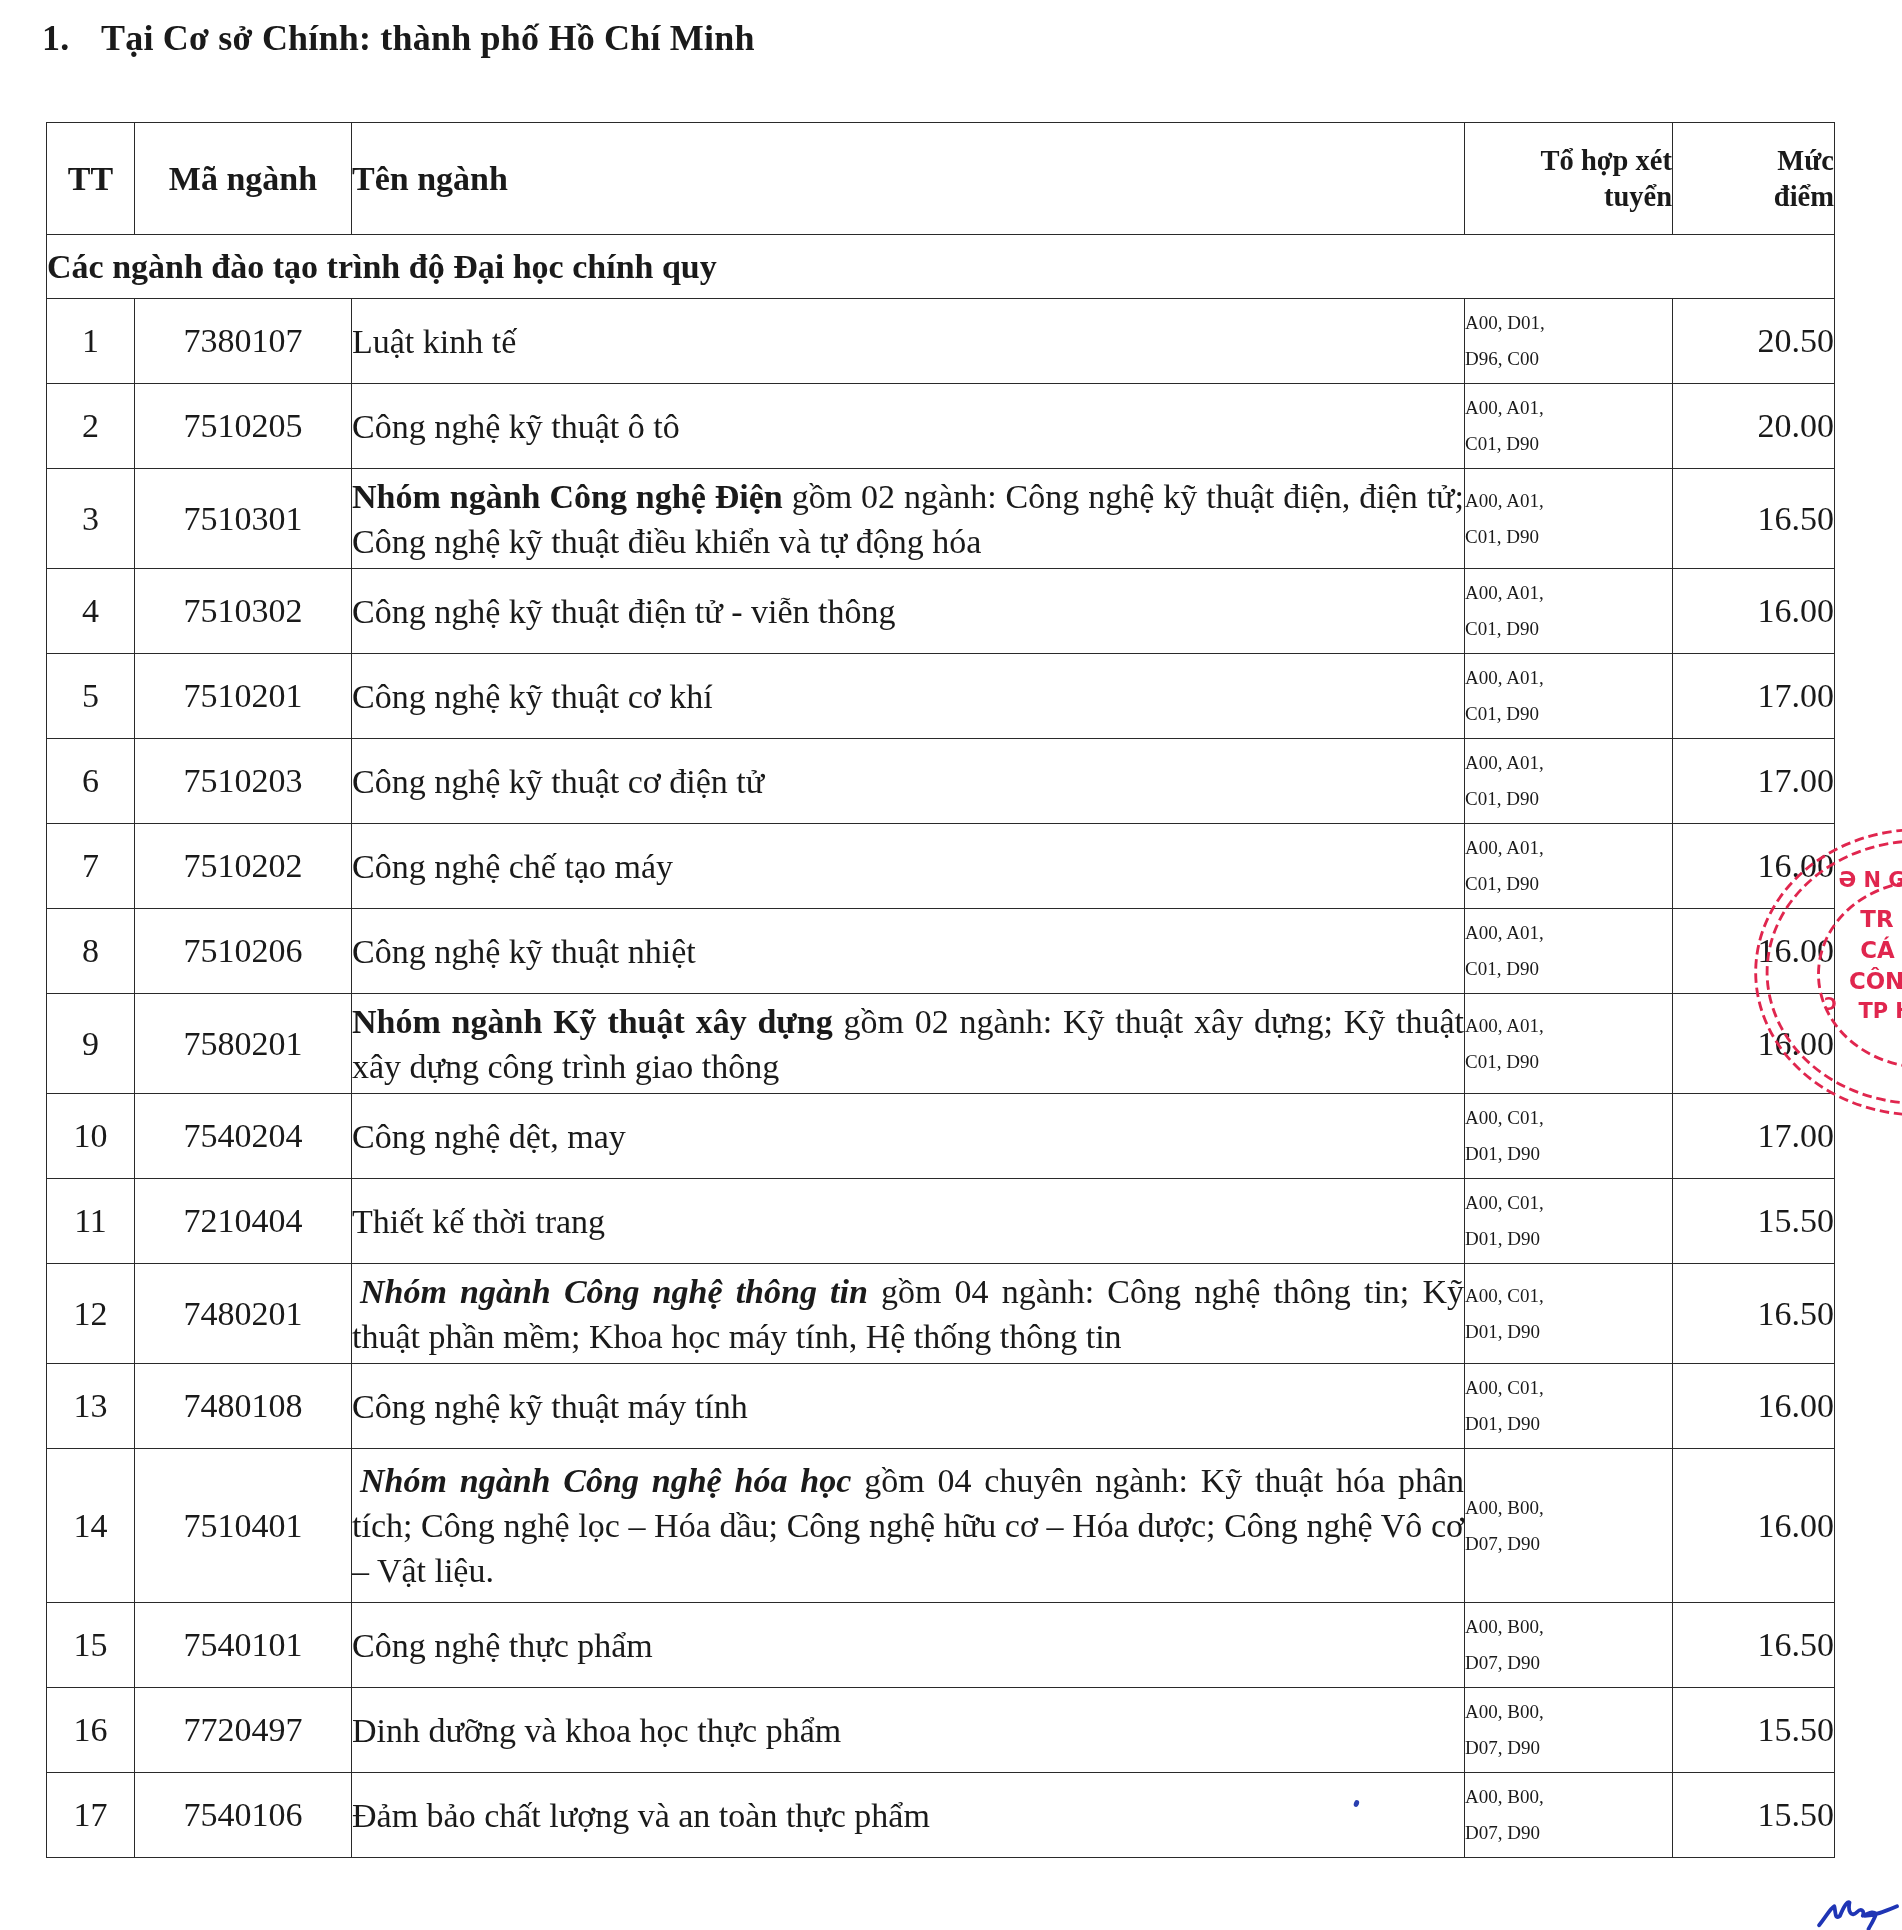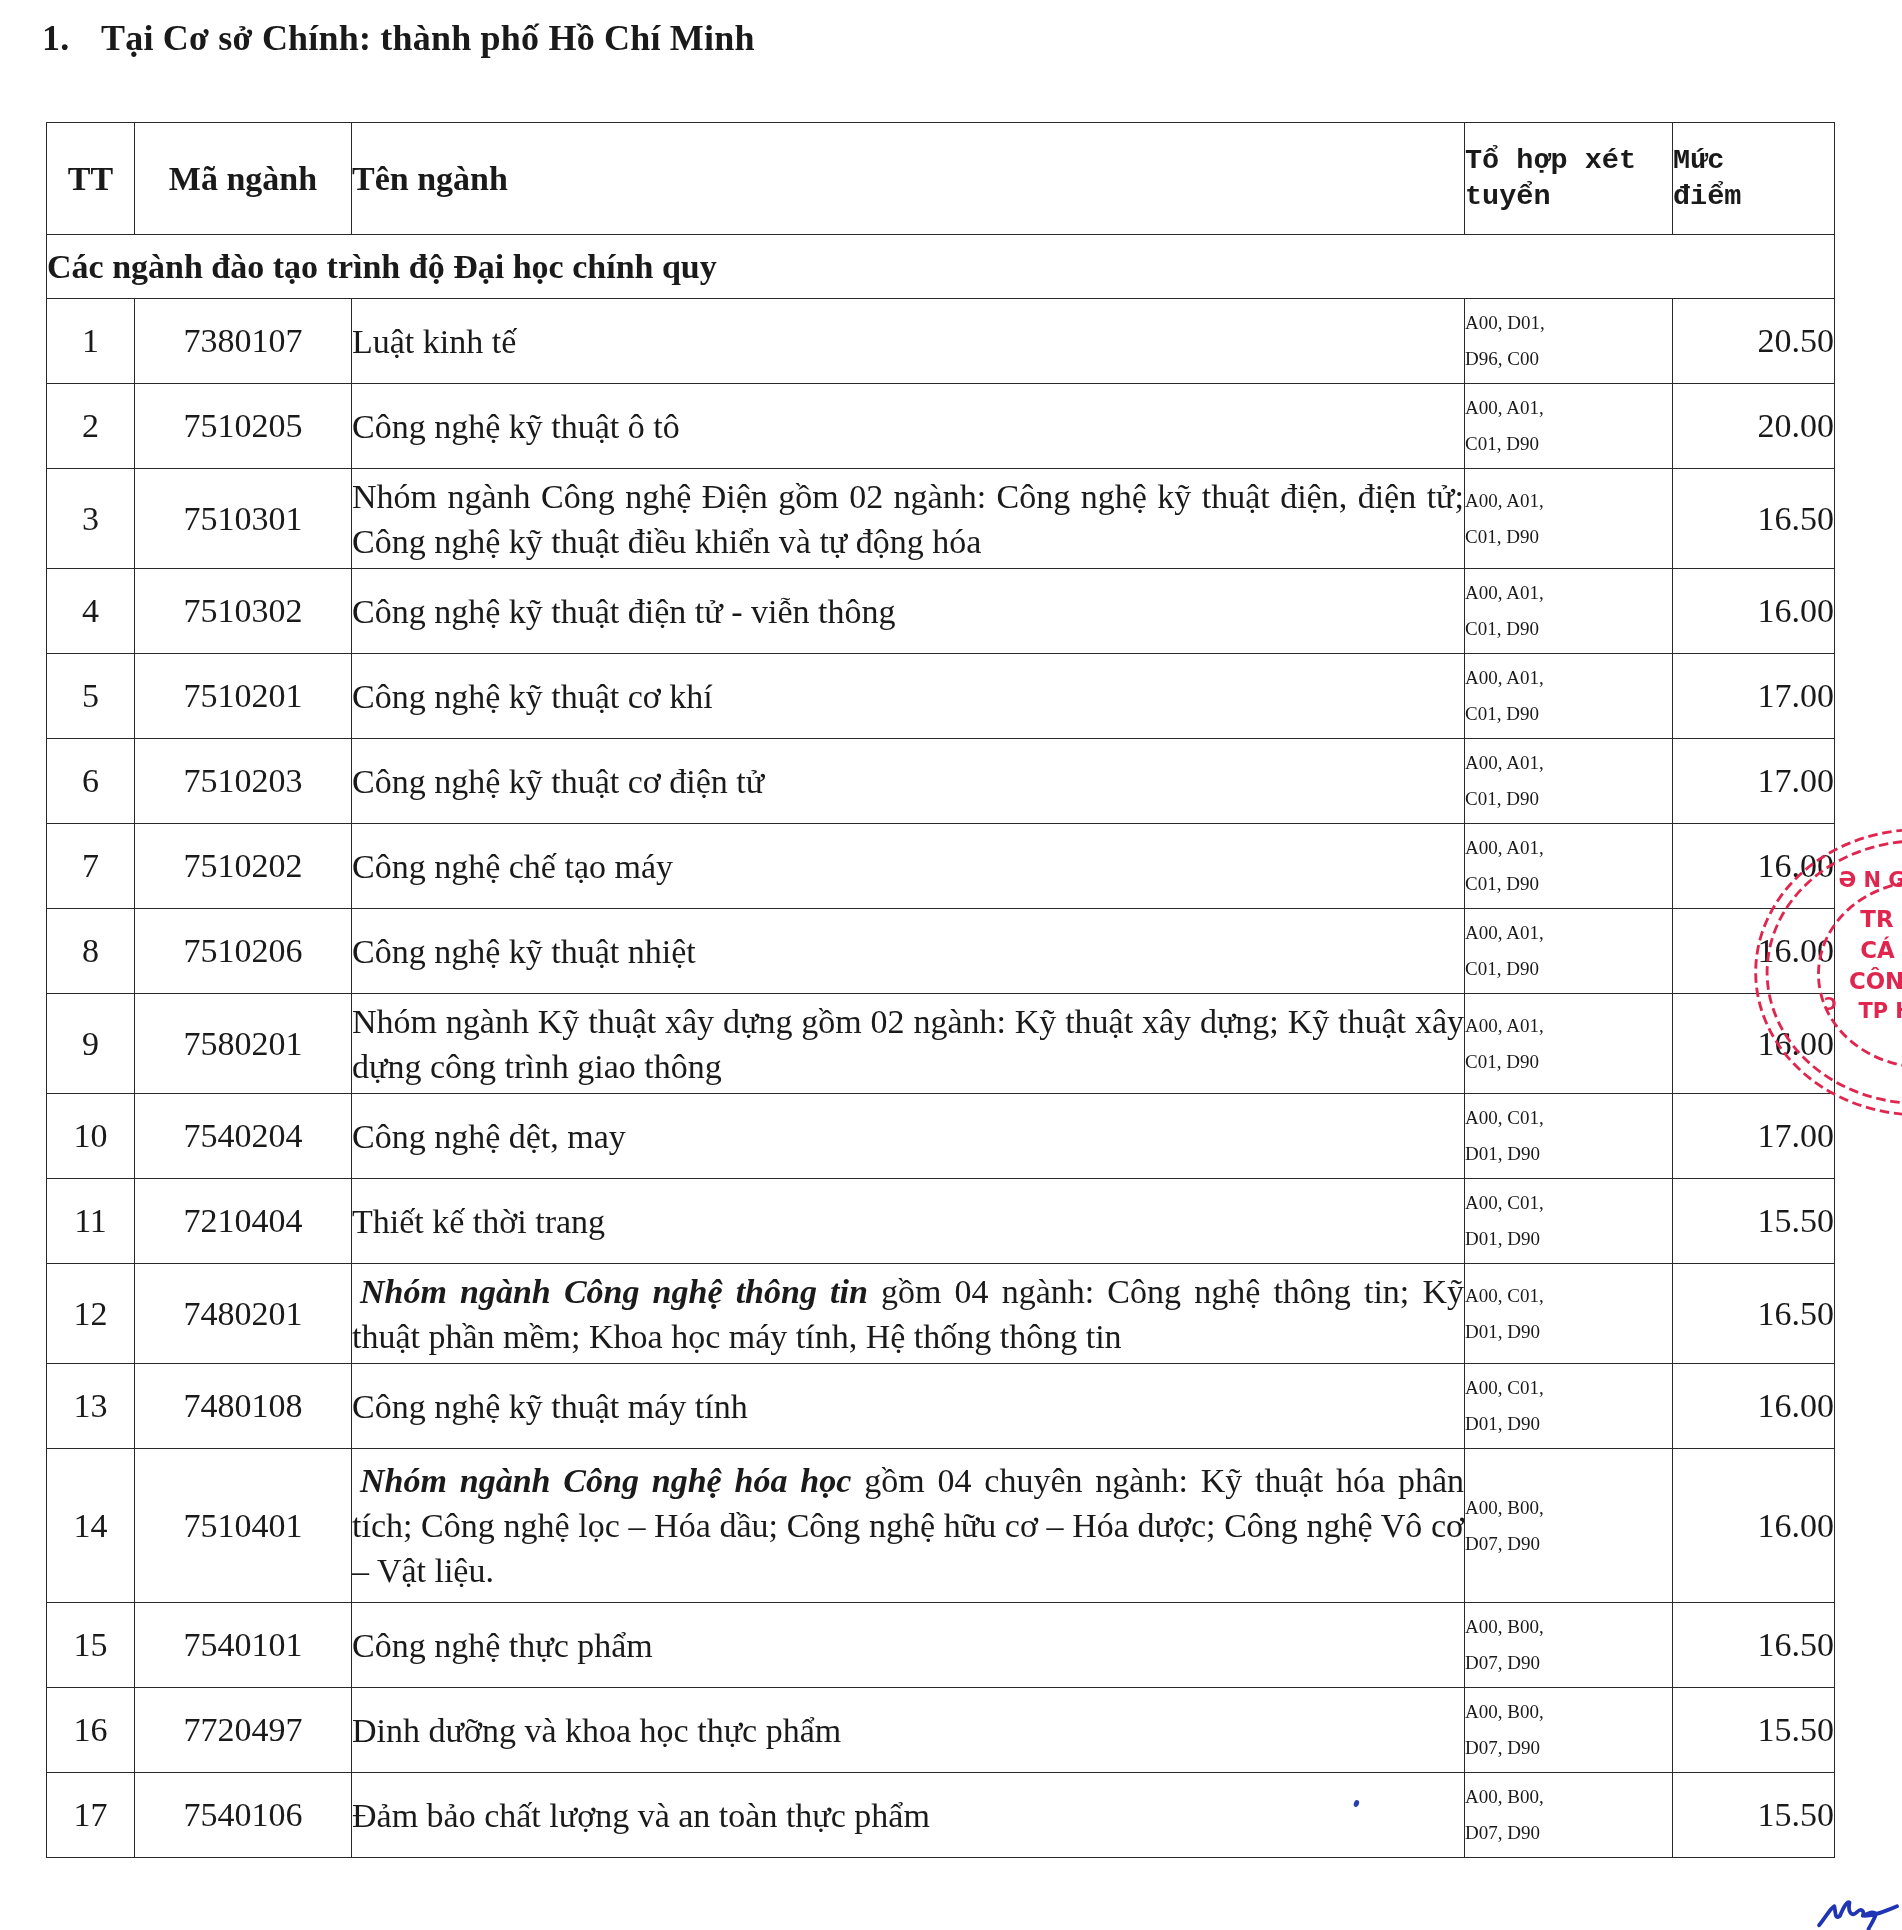--- a/index.html
+++ b/index.html
@@ -40,42 +40,42 @@
     col.c-to   { width: 208px; }
     col.c-diem { width: 162px; }
 
     th {
       font-weight: bold;
       font-size: 34px;
       height: 111px;
     }
     th.h-tt, th.h-ma { text-align: center; }
     th.h-ten { text-align: left; padding-left: 17px; }
-    th.h-to, th.h-diem { font-size: 28.5px; line-height: 36px; text-align: left; font-family: Liberation Mono, monospace; }
+    th.h-to, th.h-diem { font-size: 28.5px; line-height: 36px; text-align: right; }
 
     td.section {
       font-weight: bold;
       font-size: 34px;
       height: 63px;
       padding-left: 17px;
     }
     td.tt { text-align: center; font-size: 34px; }
     td.ma { text-align: center; font-size: 34px; }
     td.ten {
       font-size: 34px;
       line-height: 45px;
       padding: 3.8px 17px 3.8px 17px;
       text-align: justify;
     }
     td.to {
       font-size: 19px;
       line-height: 36px;
     }
     td.diem { text-align: right; font-size: 34px; margin-left: 43px; }
-    .b { font-weight: normal; }
+    .b { font-weight: bold; }
     .bi { font-weight: bold; font-style: italic; margin-left: 8px; }
 
     tr.h92 td { height: 84px; }
     tr.h108 td { height: 99px; }
     tr.h165 td { height: 153px; }
 
     .stamp {
       position: absolute;
       left: 1748px;
       top: 820px;

